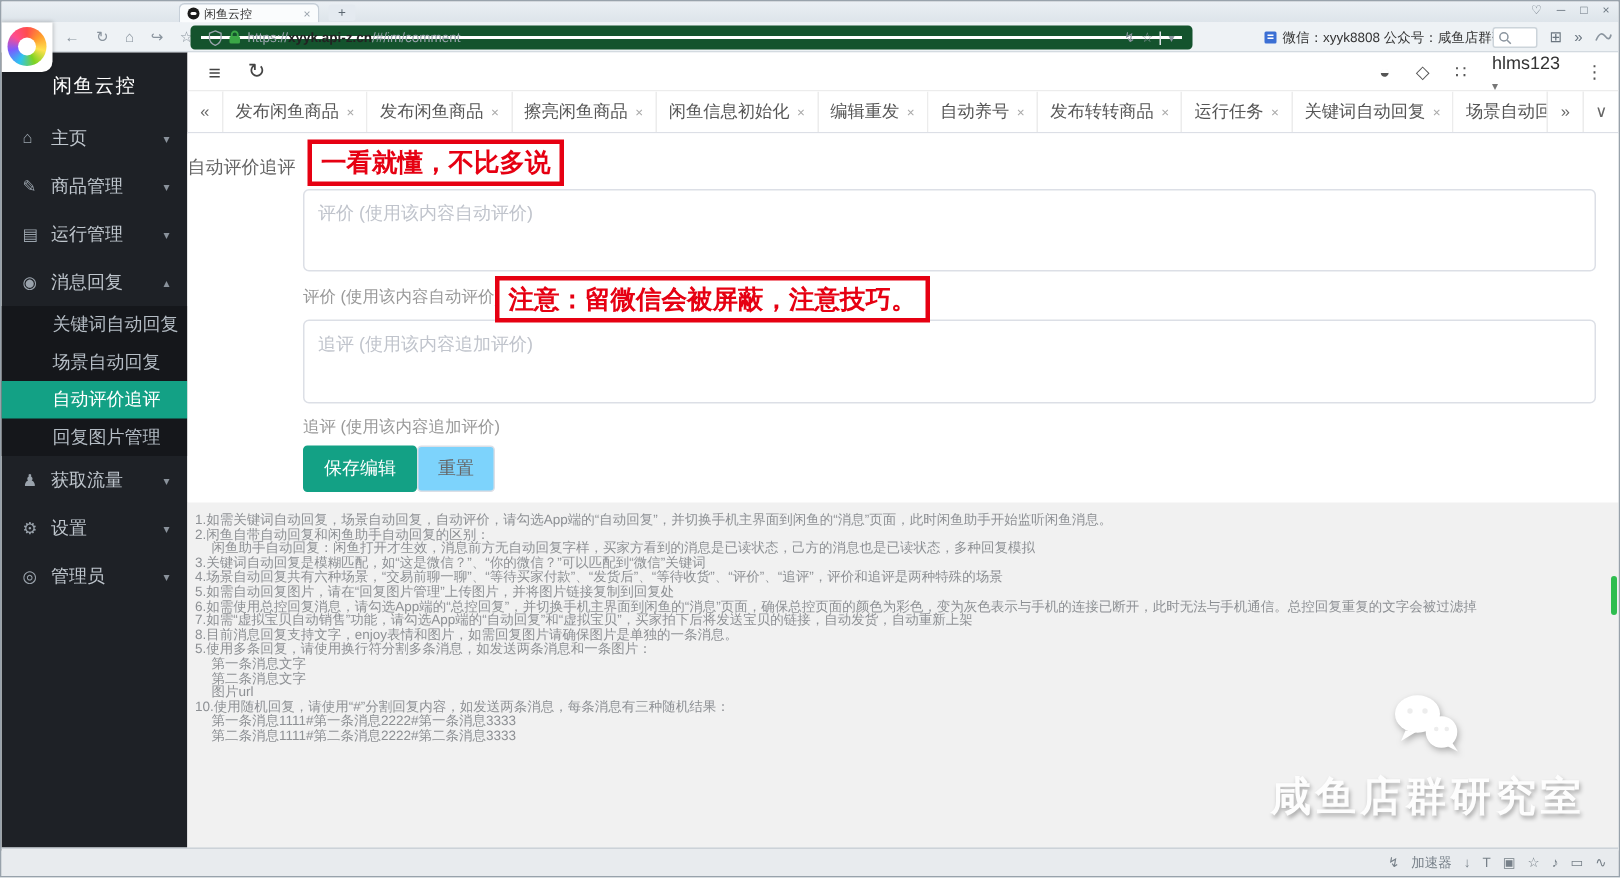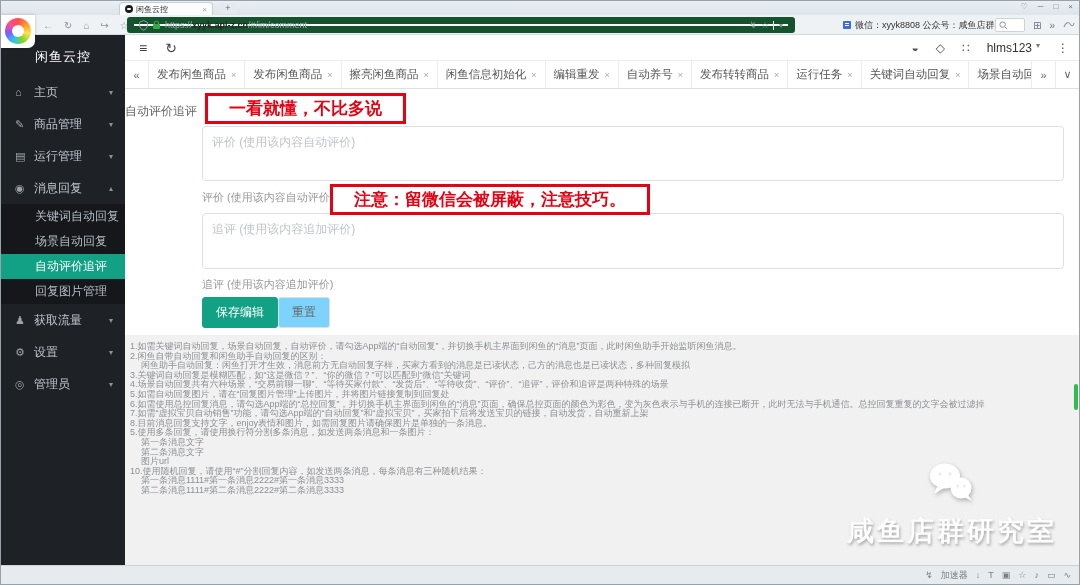--- a/index.html
+++ b/index.html
@@ -61,39 +61,39 @@
   .sub-item { height:25px; line-height:25px; padding-left:34px; font-size:12px;
     color:#b4bcc4; cursor:pointer; }
   .sub-item.active { background:#13a185; color:#fff; }
 
   .main { position:absolute; left:124px; top:0; right:0; height:532px; }
   .app-header { position:absolute; top:0; left:0; right:0; height:26px; background:#fff;
     border-bottom:1px solid #ececec; display:flex; align-items:center; padding:0 14px; }
   .h-ico { font-size:14px; color:#444; margin-right:18px; }
   .h-right { position:absolute; right:10px; top:0; height:26px; display:flex;
     align-items:center; gap:17px; color:#555; font-size:12px; }
-  .user { display:flex; align-items:flex-start; gap:4px; font-size:12px; color:#333; }
+  .user { display:flex; align-items:flex-start; gap:4px; font-size:12px; color:#333;flex-direction:column; }
   .user .caret{ font-size:8px; color:#777; }
 
   .tags-row { position:absolute; top:26px; left:0; right:0; height:28px; background:#fff;
     border-bottom:1px solid #dcdfe6; display:flex; align-items:stretch; }
   .tago { width:24px; display:flex; align-items:center; justify-content:center;
     font-size:11px; color:#666; border-right:1px solid #ececec; }
   .tago.endcap { border-right:none; border-left:1px solid #ececec; }
   .tags { flex:1; display:flex; overflow:hidden; }
   .tag { display:flex; align-items:center; gap:5px; padding:0 8px; font-size:11.5px;
     color:#555; border-right:1px solid #ececec; white-space:nowrap; background:#fff; }
   .tag .x { color:#aaa; font-size:9px; }
 
   .content { position:absolute; top:54px; left:0; right:0; bottom:0; background:#fff; }
   .form-sec { position:absolute; top:0; left:0; right:0; height:246px; background:#fff; }
   .flabel { position:absolute; left:0; top:14px; width:72px; text-align:right;
     font-size:12px; color:#666; }
   .note { position:absolute; border:3px solid #e60012; color:#e60012; font-weight:bold;
-    font-size:17px; padding:1px 21px; background:#fff; z-index:5; white-space:nowrap; }
+    font-size:17px; padding:1px 6px; background:#fff; z-index:5; white-space:nowrap; }
   .n1 { left:80px; top:4px; }
   .n2 { left:205px; top:95px; }
   .ta { position:absolute; left:77px; width:862px; border:1px solid #dcdfe6;
     border-radius:4px; resize:none; font-size:12px; padding:7px 9px; color:#333;
     font-family:"Liberation Sans","DejaVu Sans",sans-serif; outline:none; background:#fff;}
   .ta::placeholder { color:#c0c4cc; }
   .ta1 { top:37px; height:55px; }
   .ta2 { top:124px; height:56px; }
   .helper { position:absolute; left:77px; font-size:11px; color:#999; }
   .hp1 { top:101px; } .hp2 { top:188px; }

